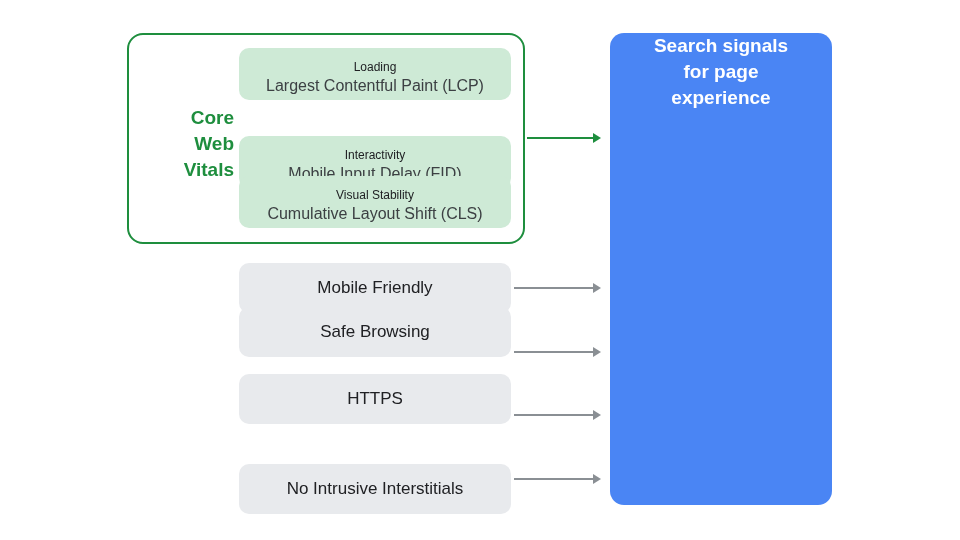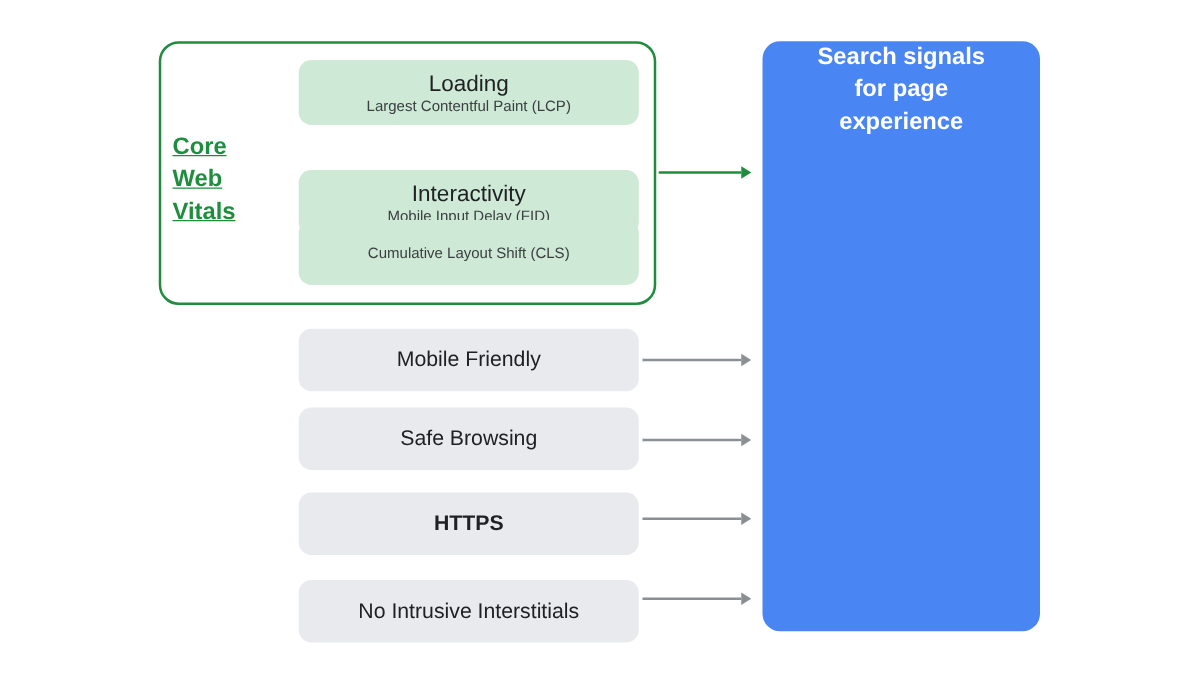--- a/index.html
+++ b/index.html
@@ -26,68 +26,67 @@
     border: 2px solid var(--green_accent);
     border-radius: 16px;
     box-sizing: border-box;
     background: #ffffff;
   }
   .cwv-label {
     position: absolute;
     left: 138px;
     top: 105px;
     width: 96px;
-    text-align: left;
+    text-align: right;
     color: var(--green_accent);
     font-size: 19px;
     font-weight: bold;
     line-height: 26px;
     white-space: pre-line;
-    text-decoration: underline;
   }
 
   .pill {
     position: absolute;
     left: 239px;
     width: 272px;
     border-radius: 10px;
     box-sizing: border-box;
     text-align: center;
   }
   .vital-pill {
     background: var(--green_pill_bg);
     height: 52px;
     display: flex;
     flex-direction: column;
     justify-content: center;
   }
   .vital-title {
     color: var(--title_text);
-    font-size: 18px;
+    font-size: 12px;
     line-height: 22px;
   }
   .vital-subtitle {
     color: var(--subtitle_text);
-    font-size: 12px;
+    font-size: 16px;
     line-height: 15px;
   }
   .vital-1 { top: 48px; }
   .vital-2 { top: 112px; margin-top: 24px; }
   .vital-3 { top: 176px; }
 
   .signal-pill {
     background: var(--gray_pill_bg);
     height: 50px;
     line-height: 50px;
     color: var(--title_text);
     font-size: 17px;
   }
   .signal-1 { top: 263px; }
-  .signal-2 { top: 326px; }
-  .signal-3 { top: 394px; font-weight: bold; }
+  .signal-2 { top: 307px; }
+  .signal-3 { top: 374px; }
   .signal-4 { top: 464px; }
 
   
   .arrow {
     position: absolute;
     height: 2px;
   }
   .arrow::after {
     content: "";
     position: absolute;
@@ -153,20 +152,21 @@
 
   <div class="pill vital-pill vital-1">
     <div class="vital-title">Loading</div>
     <div class="vital-subtitle">Largest Contentful Paint (LCP)</div>
   </div>
   <div class="pill vital-pill vital-2">
     <div class="vital-title">Interactivity</div>
     <div class="vital-subtitle">Mobile Input Delay (FID)</div>
   </div>
   <div class="pill vital-pill vital-3">
+    <div class="vital-title">Visual Stability</div>
     <div class="vital-subtitle">Cumulative Layout Shift (CLS)</div>
   </div>
 
   <div class="pill signal-pill signal-1">Mobile Friendly</div>
   <div class="pill signal-pill signal-2">Safe Browsing</div>
   <div class="pill signal-pill signal-3">HTTPS</div>
   <div class="pill signal-pill signal-4">No Intrusive Interstitials</div>
 
   <div class="arrow arrow-green"></div>
   <div class="arrow arrow-gray arrow-s1"></div>

